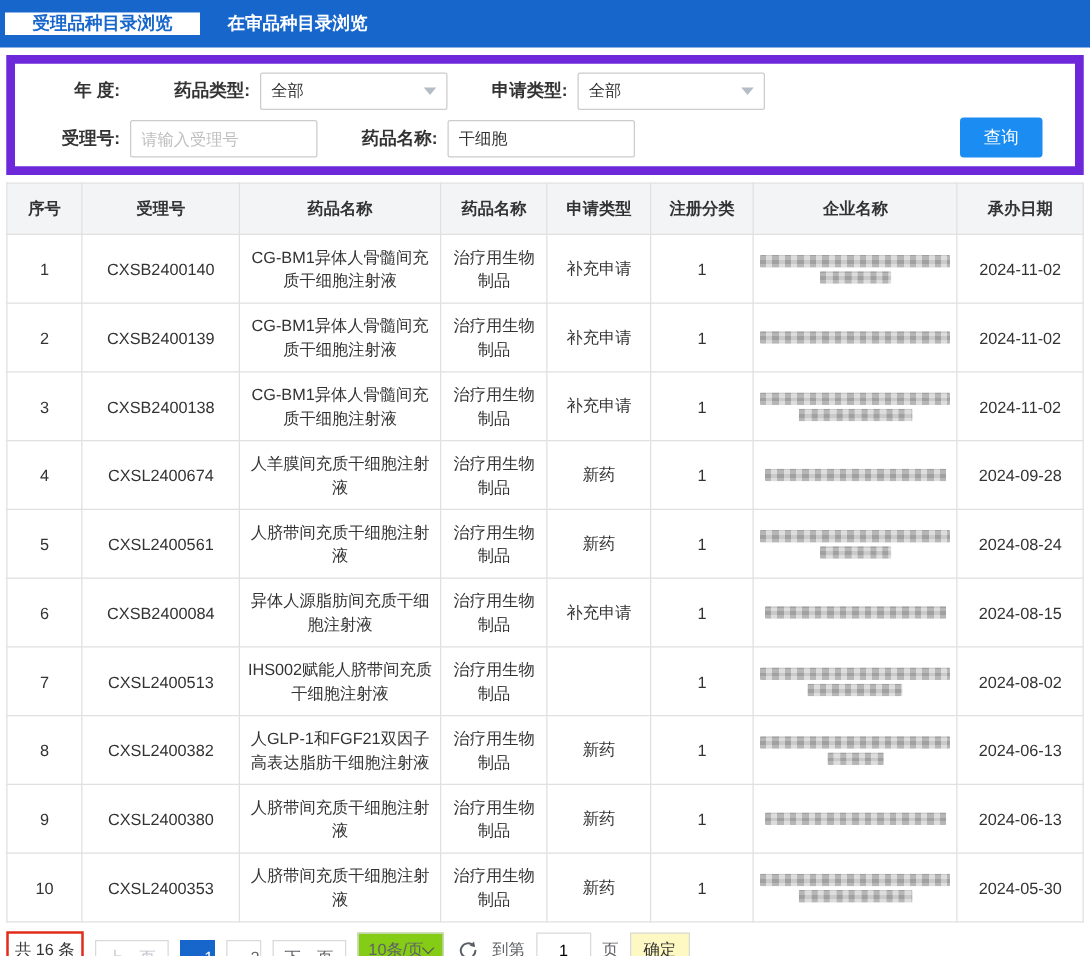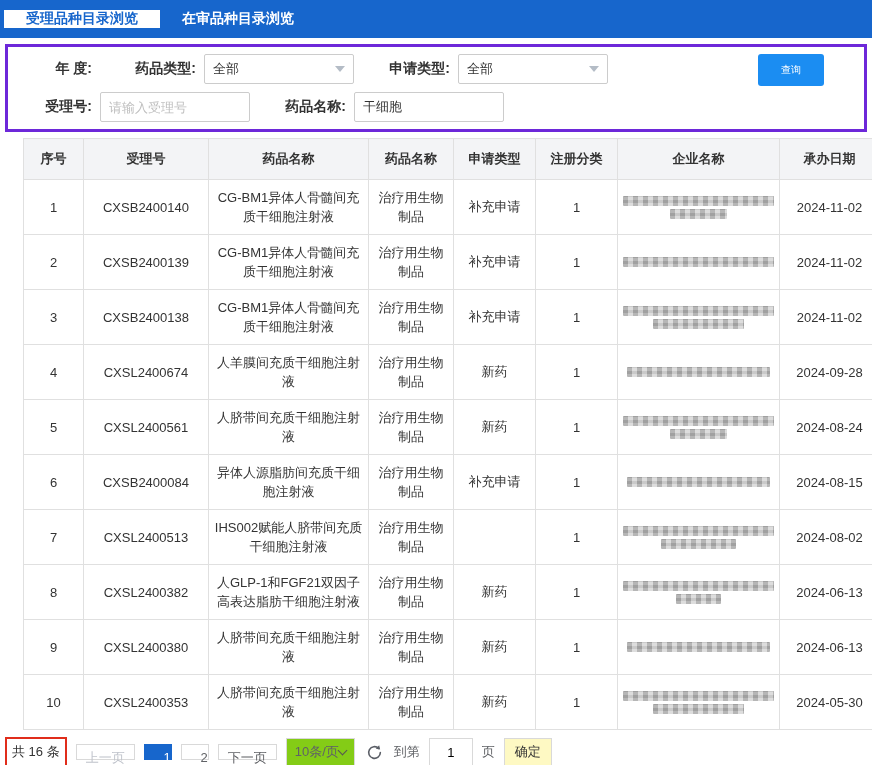--- a/index.html
+++ b/index.html
@@ -8,34 +8,34 @@
     width:872px; height:765px; overflow:hidden; background:#fff;
     font-family:"Liberation Sans","DejaVu Sans",sans-serif; color:#333;
   }
 
   
   .tabbar { display:flex; background:#1766cc; height:38px; align-items:center; }
   .tab { padding:0 22px; display:flex; align-items:center; font-size:14px; font-weight:bold; color:#fff; cursor:pointer; }
   .tab.active { background:#fff; color:#1766cc; margin-left:4px; }
 
   
-  .filter-panel { margin:6px 5px; border:3px solid #6d28d9; padding:7px 10px; display:flex; align-items:flex-start; }
+  .filter-panel { margin:6px 5px; border:7px solid #6d28d9; padding:7px 10px; display:flex; align-items:flex-end; }
   .filter-rows { flex:1; display:flex; flex-direction:column; gap:8px; }
   .filter-row { display:flex; align-items:center; }
   .f-group { display:flex; align-items:center; margin-right:22px; }
   .f-label { font-size:14px; font-weight:bold; color:#333; width:74px; text-align:right; margin-right:8px; white-space:nowrap; }
   .control { width:150px; height:30px; border:1px solid #ccc; border-radius:2px; font-size:13px; color:#333; background:#fff; }
   .select { display:flex; align-items:center; justify-content:space-between; padding:0 8px; cursor:pointer; }
   .caret-down { width:0; height:0; border-left:5px solid transparent; border-right:5px solid transparent; border-top:6px solid #b4bcc6; }
   input.control { padding:0 8px; outline:none; }
   input::placeholder { color:#bfbfbf; }
-  .search-btn { width:66px; height:32px; background:#1b8df2; color:#fff; border:none; border-radius:3px; font-size:10px; cursor:pointer; margin-left:auto; margin-right:30px; }
-
-  
-  .table-wrap { margin:6px 23px 0; }
+  .search-btn { width:66px; height:32px; background:#1b8df2; color:#fff; border:none; border-radius:3px; font-size:14px; cursor:pointer; margin-left:auto; margin-right:16px; }
+
+  
+  .table-wrap { margin:6px 5px 0; }
   table { width:100%; border-collapse:collapse; table-layout:fixed; }
   th,td { border:1px solid #e0e0e0; text-align:center; font-size:13px; padding:8px 5px; vertical-align:middle; word-break:break-all; }
   th { background:#f3f4f6; font-weight:bold; padding:11px 4px; color:#333; }
   td.name { line-height:19px; }
   .redact { height:10px; margin:3px auto; background:#c6c6c6; border-radius:1px;
     background-image:
       repeating-linear-gradient(90deg, rgba(0,0,0,.14) 0 5px, rgba(255,255,255,.22) 5px 10px),
       repeating-linear-gradient(0deg, rgba(255,255,255,.25) 0 3px, rgba(0,0,0,.06) 3px 6px);
     filter:blur(.6px);
   }

